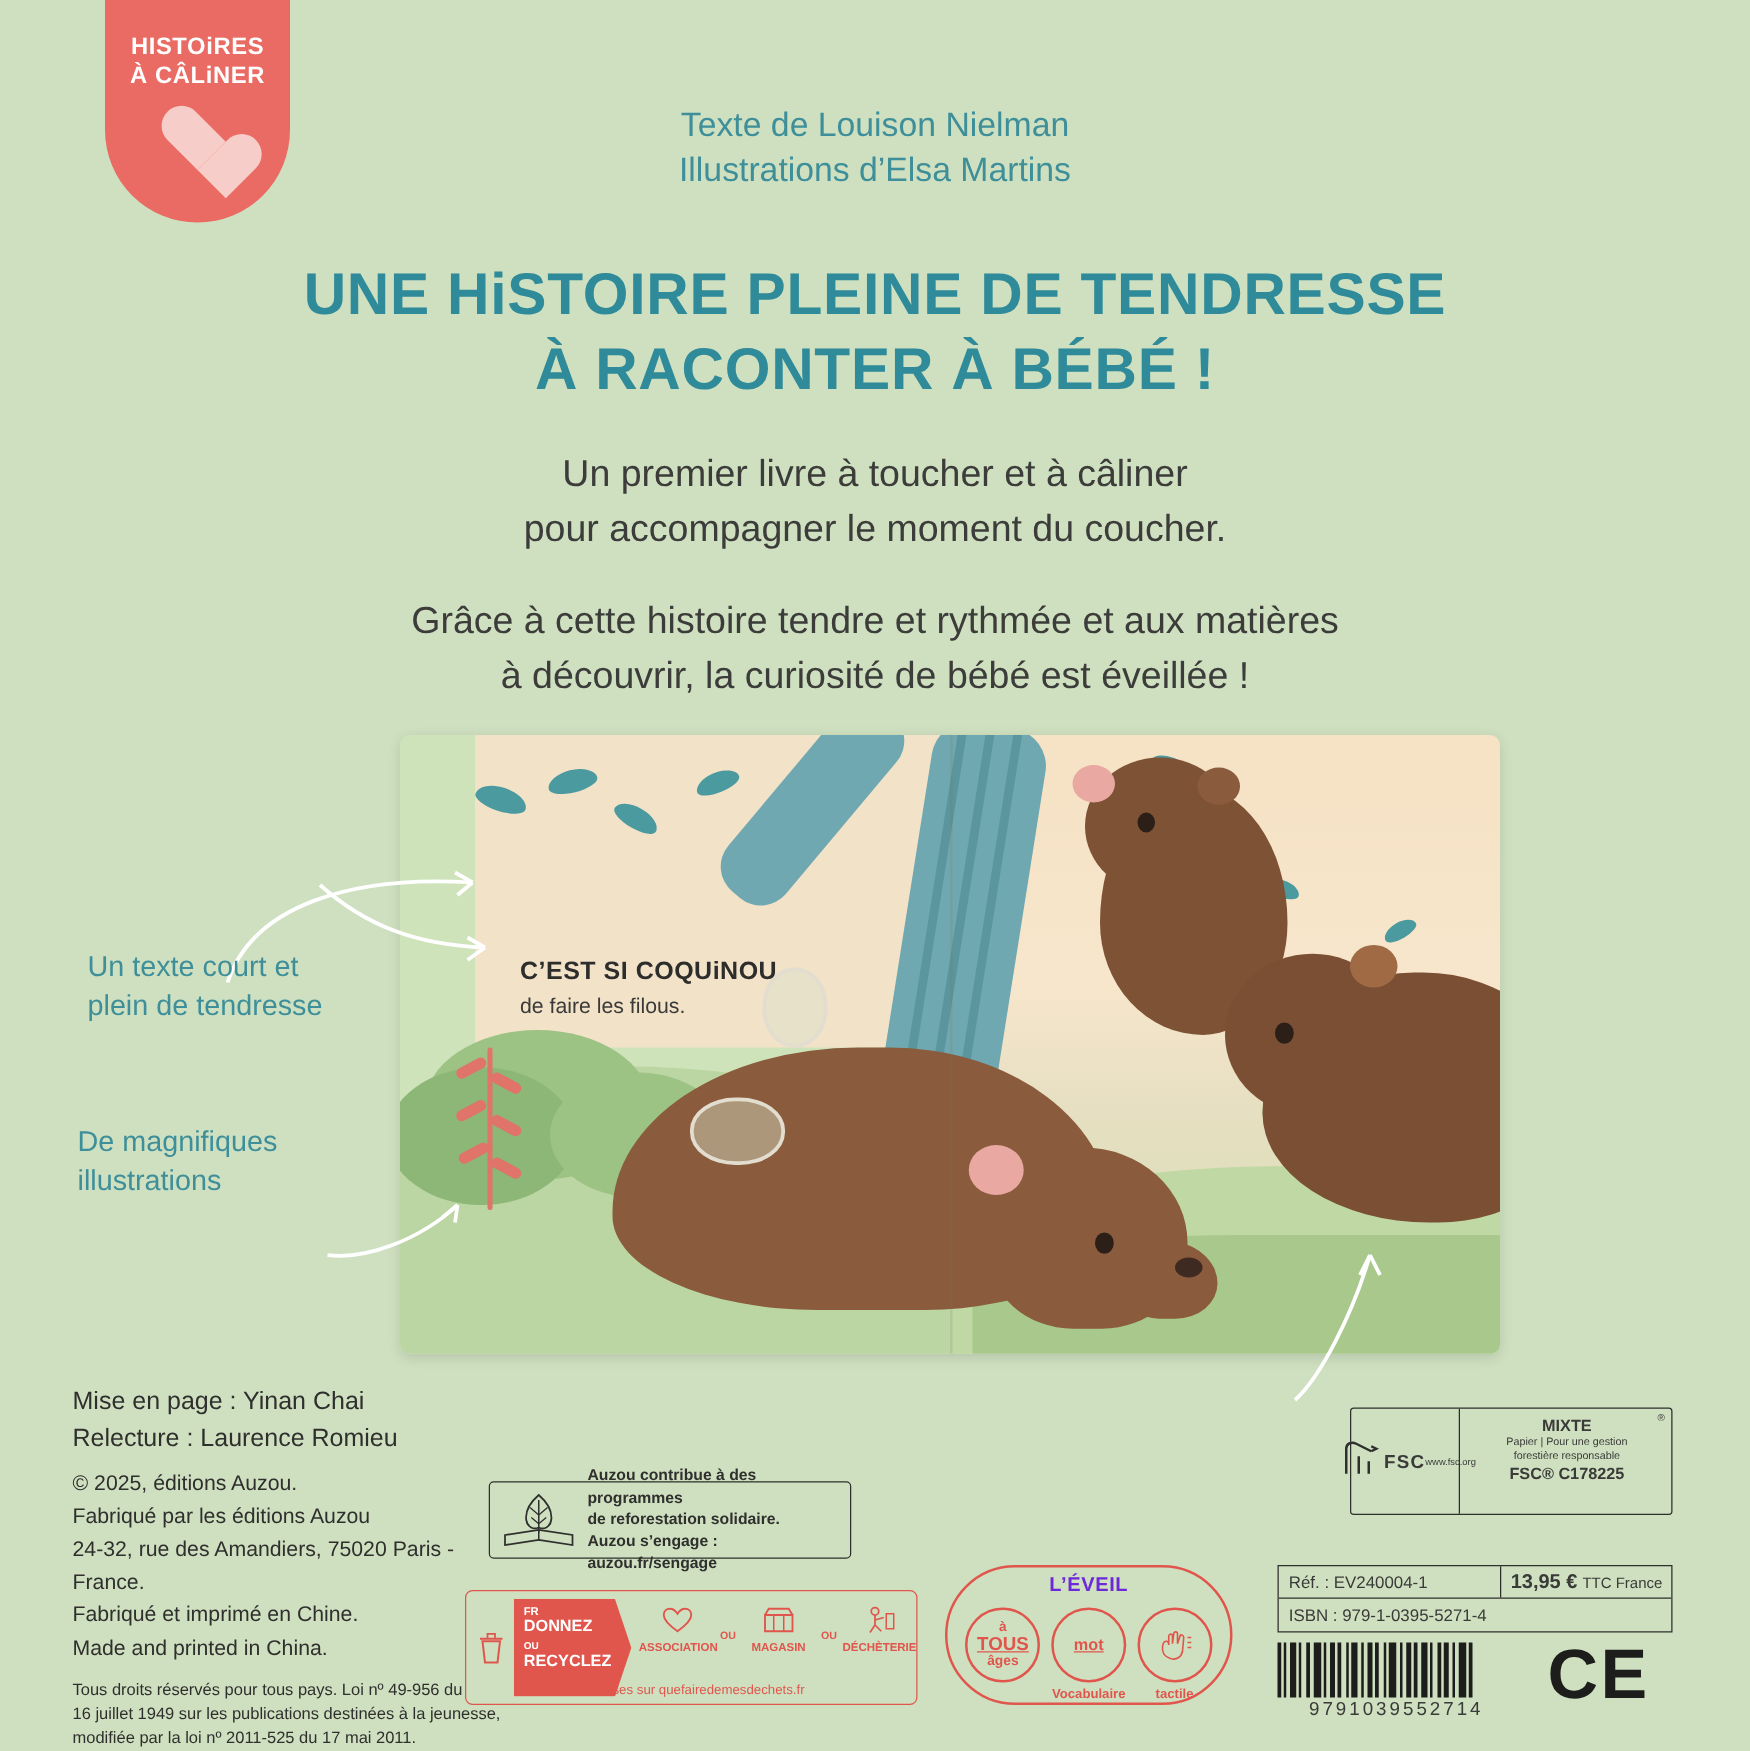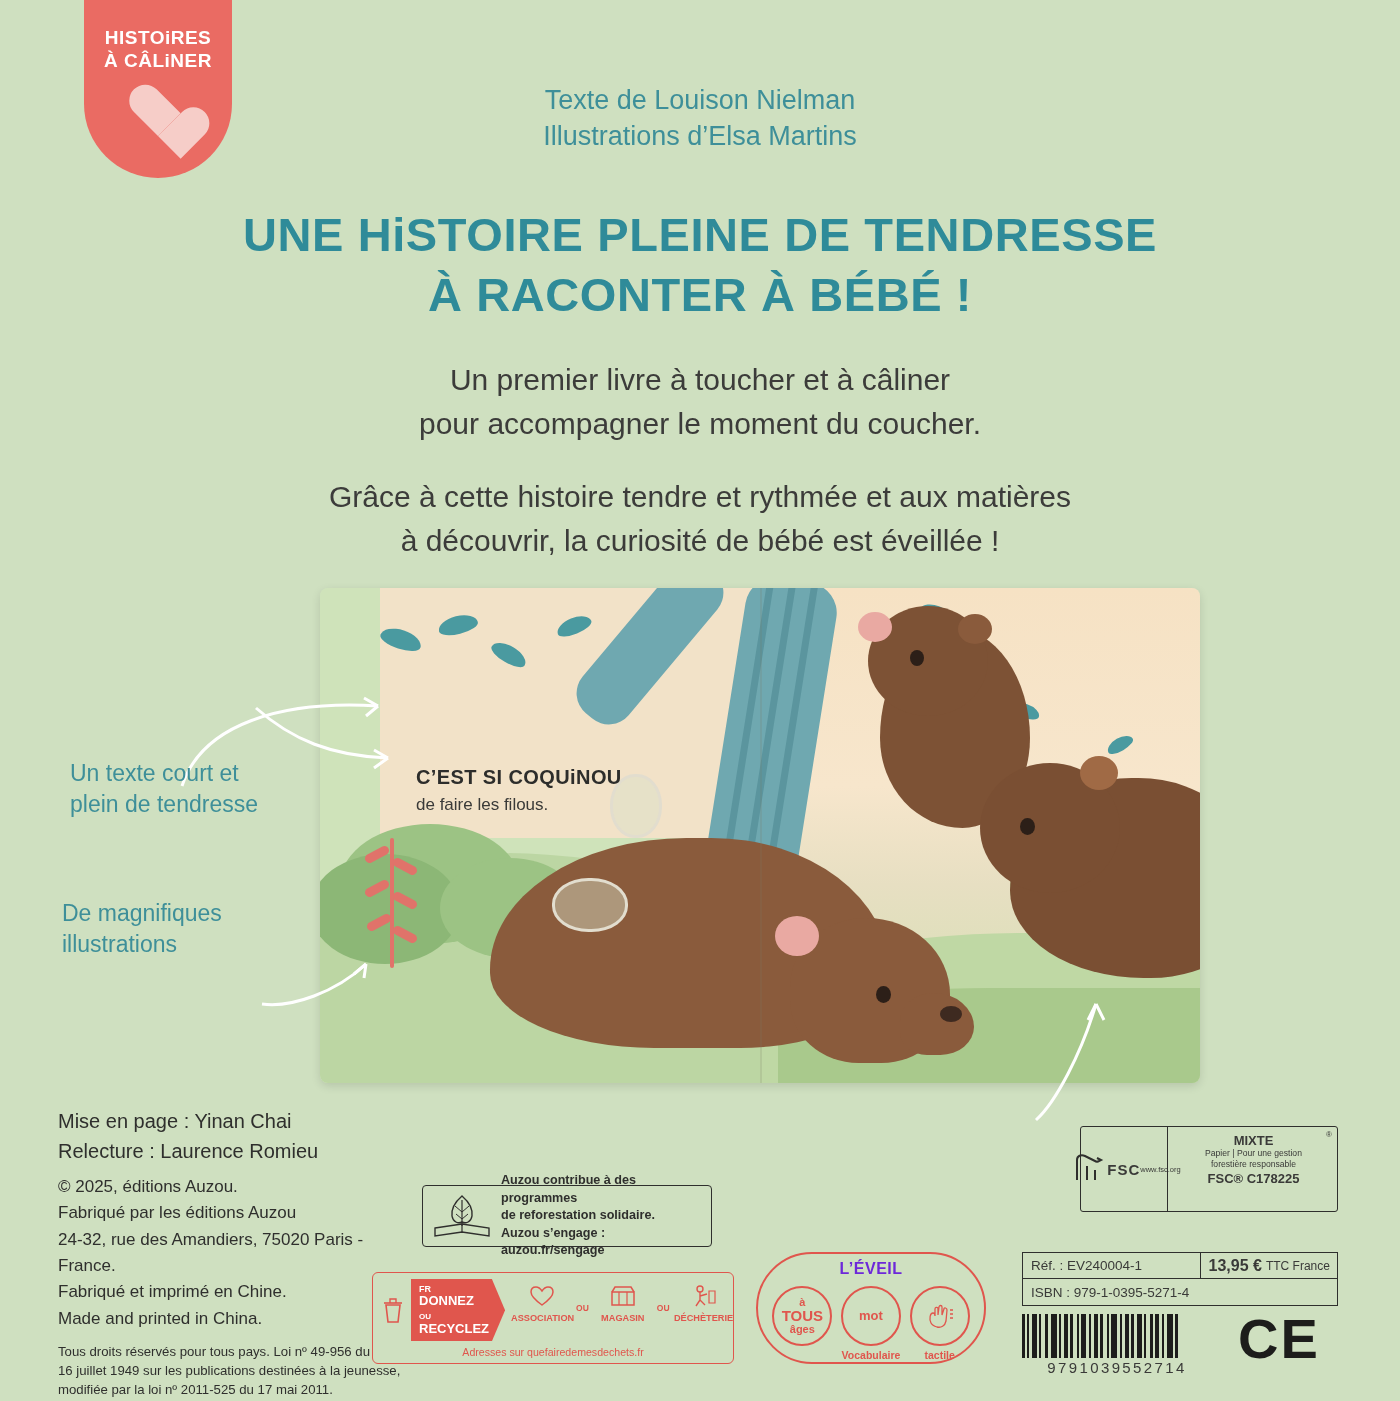--- a/index.html
+++ b/index.html
@@ -121,36 +121,36 @@
   
   .legal{
     position:absolute;left:58px;top:1106px;width:360px;color:#2f2f2d;
   }
   .legal .l-a{font-size:20px;line-height:1.5;}
   .legal .l-b{font-size:17px;line-height:1.55;margin-top:8px;}
   .legal .l-c{font-size:13.2px;line-height:1.42;margin-top:11px;}
 
   
   .refo{
-    position:absolute;left:422px;top:1185px;width:290px;height:62px;
+    position:absolute;left:391px;top:1185px;width:290px;height:62px;
     border:1.6px solid #2f2f2d;border-radius:4px;display:flex;align-items:center;padding:0 8px;box-sizing:border-box;gap:8px;
   }
   .refo-ico{width:62px;height:48px;flex:0 0 62px;position:relative;}
   .refo-txt{font-size:12.6px;line-height:1.4;font-weight:bold;color:#2f2f2d;}
 
   
   .recy{
     position:absolute;left:372px;top:1272px;width:362px;height:92px;
     border:1.8px solid #e0564d;border-radius:6px;box-sizing:border-box;display:flex;align-items:flex-start;
     padding:6px 6px 0 6px;gap:6px;background:transparent;
   }
   .recy-left{display:flex;align-items:center;gap:4px;}
   .recy-arrow{
     background:#e0564d;color:#fff;font-weight:bold;font-size:13px;line-height:1.05;
-    padding:6px 16px 6px 8px;clip-path:polygon(0 0,86% 0,100% 50%,86% 100%,0 100%);
+    padding:6px 16px 22px 8px;clip-path:polygon(0 0,86% 0,100% 50%,86% 100%,0 100%);
   }
   .recy-arrow .fr{font-size:9px;display:block;}
   .recy-items{display:flex;align-items:flex-start;gap:3px;font-size:9.2px;color:#e0564d;font-weight:bold;}
   .recy-item{text-align:center;width:62px;}
   .recy-ico{height:34px;display:flex;align-items:center;justify-content:center;}
   .ou{align-self:center;font-size:8.5px;color:#e0564d;padding-top:14px;}
   .recy-foot{
     position:absolute;left:0;right:0;bottom:5px;text-align:center;font-size:10.6px;color:#e0564d;
   }
 
@@ -162,21 +162,21 @@
   .eveil-title{
     position:absolute;left:0;right:0;top:6px;text-align:center;color:#6d28d9;font-weight:bold;font-size:16px;letter-spacing:.5px;
   }
   .eveil-row{position:absolute;left:10px;right:10px;top:32px;display:flex;justify-content:space-around;align-items:flex-start;}
   .ev-item{text-align:center;color:#e0564d;font-weight:bold;}
   .ev-circ{
     width:56px;height:56px;border-radius:50%;border:2px solid #e0564d;display:flex;flex-direction:column;
     align-items:center;justify-content:center;font-size:11px;line-height:1.05;margin:0 auto;
   }
   .ev-lab{font-size:10.5px;margin-top:3px;}
-  .ev-big{font-size:15px;font-weight:bold;}
+  .ev-big{font-size:15px;font-weight:bold;text-decoration:underline;}
 
   
   .fsc{
     position:absolute;left:1080px;top:1126px;width:258px;height:86px;
     border:1.6px solid #2f2f2d;border-radius:3px;display:flex;box-sizing:border-box;
   }
   .fsc-left{width:86px;border-right:1.6px solid #2f2f2d;display:flex;flex-direction:row;align-items:center;justify-content:center;}
   .fsc-tree{font-size:30px;color:#2f2f2d;line-height:1;}
   .fsc-label{font-weight:bold;font-size:15px;letter-spacing:1px;}
   .fsc-url{font-size:7.5px;}

